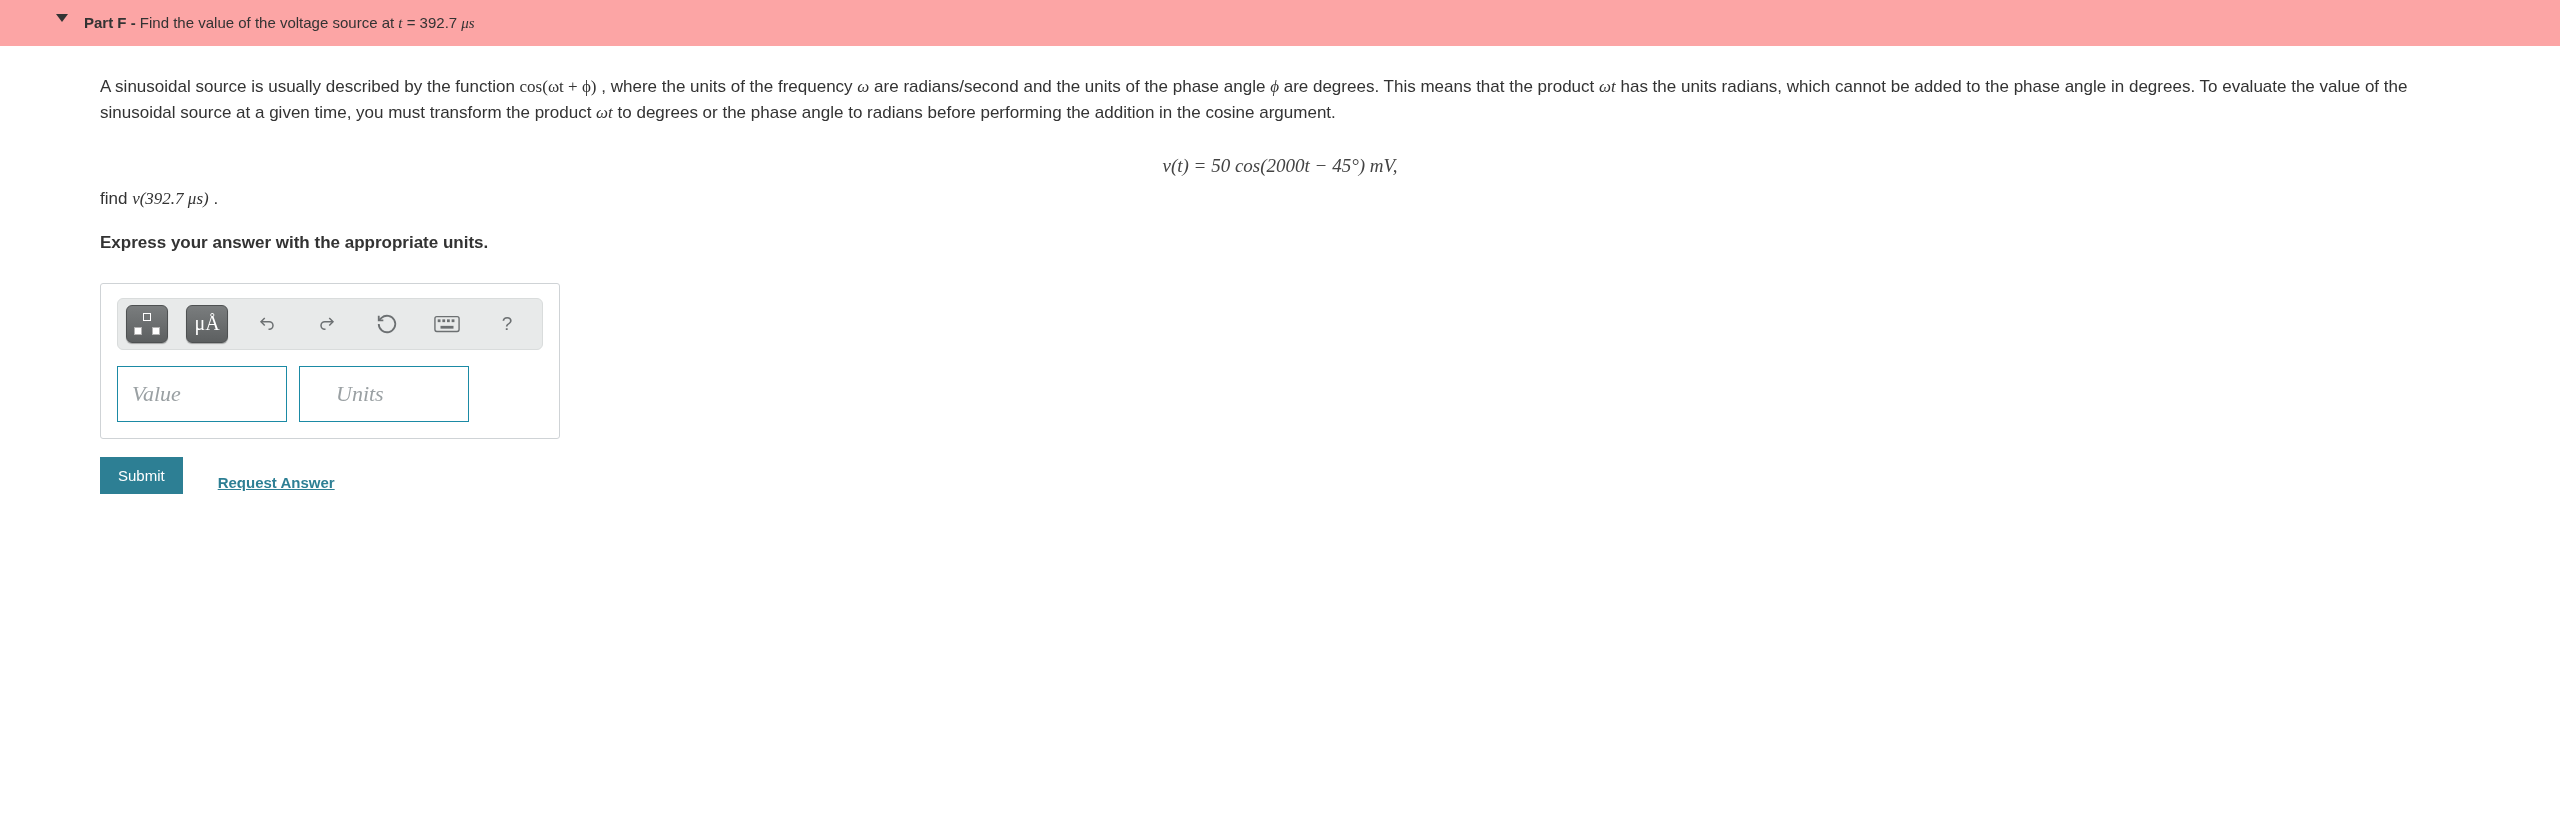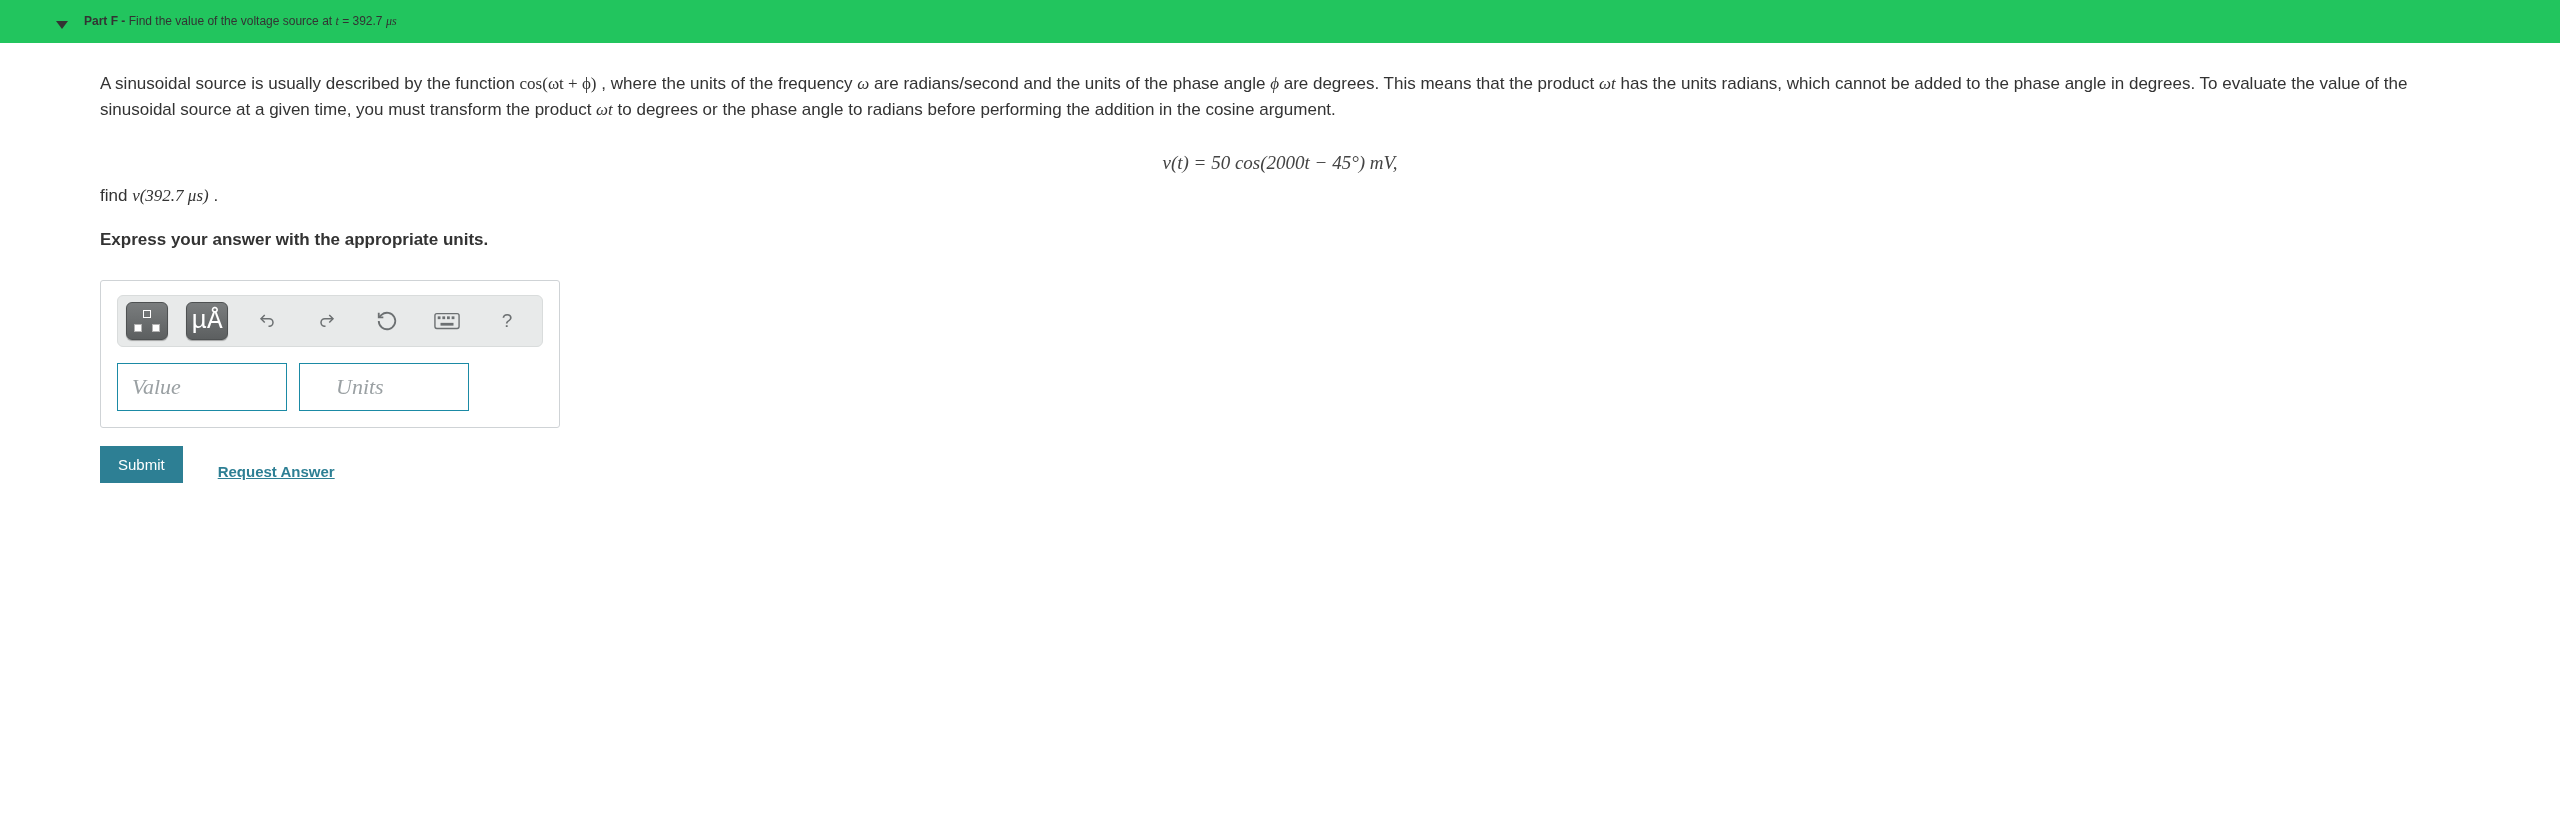--- a/index.html
+++ b/index.html
@@ -5,27 +5,27 @@
   * { box-sizing: border-box; }
   body {
     margin: 0;
     font-family: "Helvetica Neue", Helvetica, Arial, sans-serif;
     font-size: 14px;
     color: #333;
     background: #fff;
   }
   .container { width: 2560px; }
   .part-header {
-    background: #22c55e;
+    background: #fca5a5;
     padding: 14px 48px 14px 60px;
     display: flex;
-    align-items: flex-end;
+    align-items: flex-start;
     gap: 12px;
     position: relative;
-    font-size: 12px;
+    font-size: 15px;
   }
   .caret {
     position: absolute;
     left: 56px;
     width: 0; height: 0;
     border-left: 6px solid transparent;
     border-right: 6px solid transparent;
     border-top: 8px solid #333;
   }
   .part-label {
@@ -75,22 +75,22 @@
     font-size: 18px;
     color: #666;
   }
   .tool-dark {
     background: linear-gradient(#7a7d7e, #5c5f60);
     border: 1px solid #4e5152;
     color: #fff;
     box-shadow: 0 1px 1px rgba(0,0,0,0.3);
   }
   .tool-dark-text {
-    font-family: Liberation Mono, monospace;
-    font-size: 26px;
+    font-family: Liberation Serif, serif;
+    font-size: 20px;
     color: #fff;
   }
   .templates-icon {
     position: relative;
     width: 26px; height: 22px;
   }
   .templates-icon .sq {
     position: absolute;
     width: 8px; height: 8px;
     background: #fff;
@@ -104,21 +104,21 @@
     color: #6c7072;
   }
   .refresh-icon svg, .undo-icon svg, .redo-icon svg, .keyboard-icon svg { display:block; }
   .input-row {
     display: flex;
     gap: 12px;
     margin-top: 16px;
   }
   .input-box {
     border: 1px solid #1b8aa5;
-    height: 48px;
+    height: 56px;
     padding: 0 14px;
     font-family: "Times New Roman", serif;
     font-style: italic;
     font-size: 22px;
     color: #9aa0a3;
     background: #fff;
     outline: none;
   }
   .input-box::placeholder { color: #9aa0a3; font-style: italic; }
   .value-box { width: 170px; }

